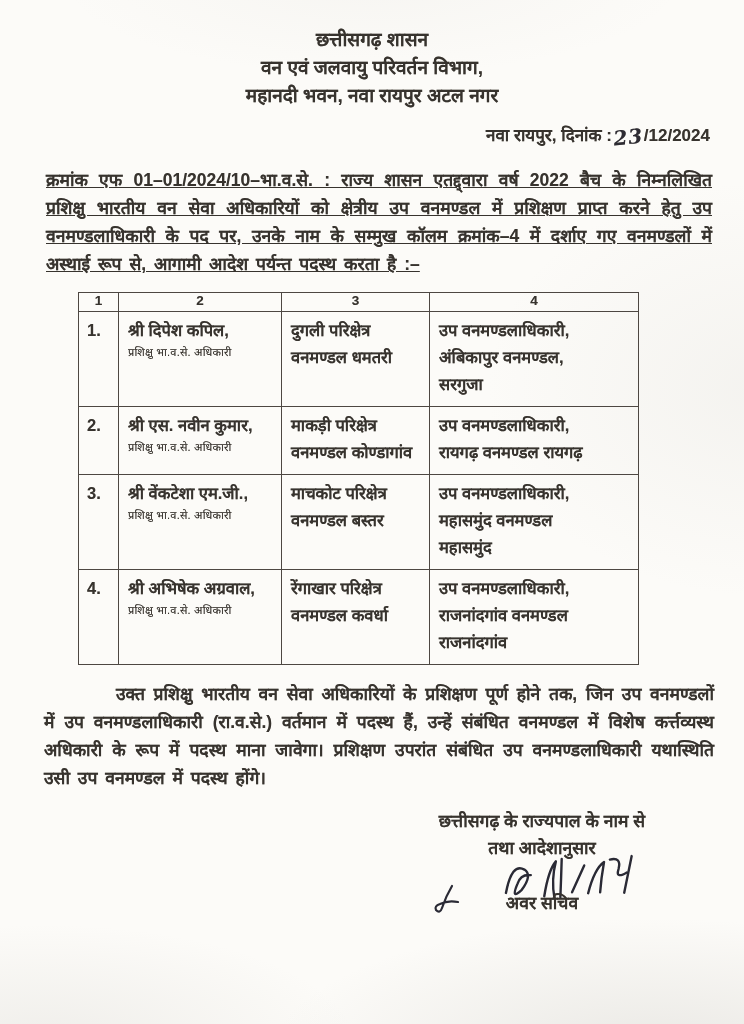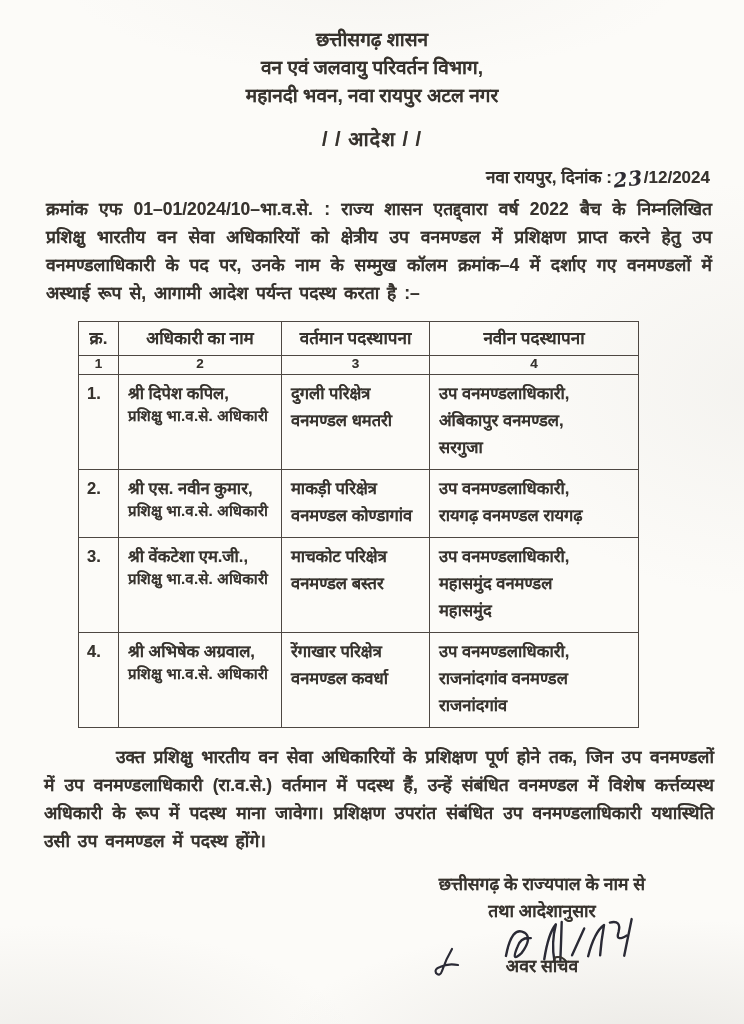--- a/index.html
+++ b/index.html
@@ -37,21 +37,21 @@
     font-style:italic; font-size:20px; font-weight:600;
     color:#2e2c33;
     transform:rotate(-6deg) translateY(3px);
     letter-spacing:1px; margin:0 1px;
   }
   
   .para {
     font-size:17.5px; font-weight:600; line-height:28px;
     text-align:justify; word-spacing:3px;
   }
-  .main-para { margin:7px 32px 0 46px; }
+  .main-para { margin:20px 32px 0 46px;text-decoration:underline; }
   .closing-para { margin:15px 30px 0 44px; text-indent:72px; }
   
   table.posting {
     border-collapse:collapse;
     margin:14px 0 0 78px;
     width:560px;
     table-layout:fixed;
   }
   table.posting th, table.posting td {
     border:1.6px solid #4d4742;
@@ -62,21 +62,21 @@
   }
   tr.colnums td {
     font-size:13.5px; font-weight:700; text-align:center; padding:0 0 2px;
     line-height:16px;
   }
   tr.data-row td {
     font-size:16.5px; font-weight:600; vertical-align:top;
     padding:5px 6px 8px 9px; line-height:27px;
   }
   tr.data-row td.sno { text-align:left; padding-left:8px; }
-  .name-sub { font-size:15px; line-height:17px; font-weight:700; letter-spacing:.2px; }
+  .name-sub { font-size:11px; line-height:17px; font-weight:400; letter-spacing:.2px; }
   
   .sig-block {
     width:352px; margin:16px 26px 0 auto;
     text-align:center; font-size:17.5px; font-weight:700; line-height:27px;
     position:relative;
   }
   .sig-scribble {
     display:block; margin:-16px auto -18px; transform:translateX(34px) rotate(-4deg);
   }
   .desig-row { position:relative; }
@@ -87,43 +87,36 @@
 </style>
 </head>
 <body>
 
 <div class="page">
 
   <header class="doc-header">
     <div class="h-line">छत्तीसगढ़ शासन</div>
     <div class="h-line">वन एवं जलवायु परिवर्तन विभाग,</div>
     <div class="h-line">महानदी भवन, नवा रायपुर अटल नगर</div>
-    <div class="order-title">/ / आदेश / /</div>
   </header>
 
   <div class="dateline">
     <span>नवा रायपुर, दिनांक :</span><span class="handwritten-day">23</span><span>/12/2024</span>
   </div>
 
   <p class="para main-para">क्रमांक एफ 01–01/2024/10–भा.व.से. : राज्य शासन एतद्द्वारा वर्ष 2022 बैच के निम्नलिखित प्रशिक्षु भारतीय वन सेवा अधिकारियों को क्षेत्रीय उप वनमण्डल में प्रशिक्षण प्राप्त करने हेतु उप वनमण्डलाधिकारी के पद पर, उनके नाम के सम्मुख कॉलम क्रमांक–4 में दर्शाए गए वनमण्डलों में अस्थाई रूप से, आगामी आदेश पर्यन्त पदस्थ करता है :–</p>
 
   <table class="posting">
     <colgroup>
         <col class="c1">
         <col class="c2">
         <col class="c3">
         <col class="c4">
       </colgroup>
     <thead>
-      <tr>
-        <th>क्र.</th>
-        <th>अधिकारी का नाम</th>
-        <th>वर्तमान पदस्थापना</th>
-        <th>नवीन पदस्थापना</th>
-      </tr>
       <tr class="colnums">
         <td>1</td>
         <td>2</td>
         <td>3</td>
         <td>4</td>
       </tr>
     </thead>
     <tbody>
       <tr class="data-row">
         <td class="sno">1.</td>

